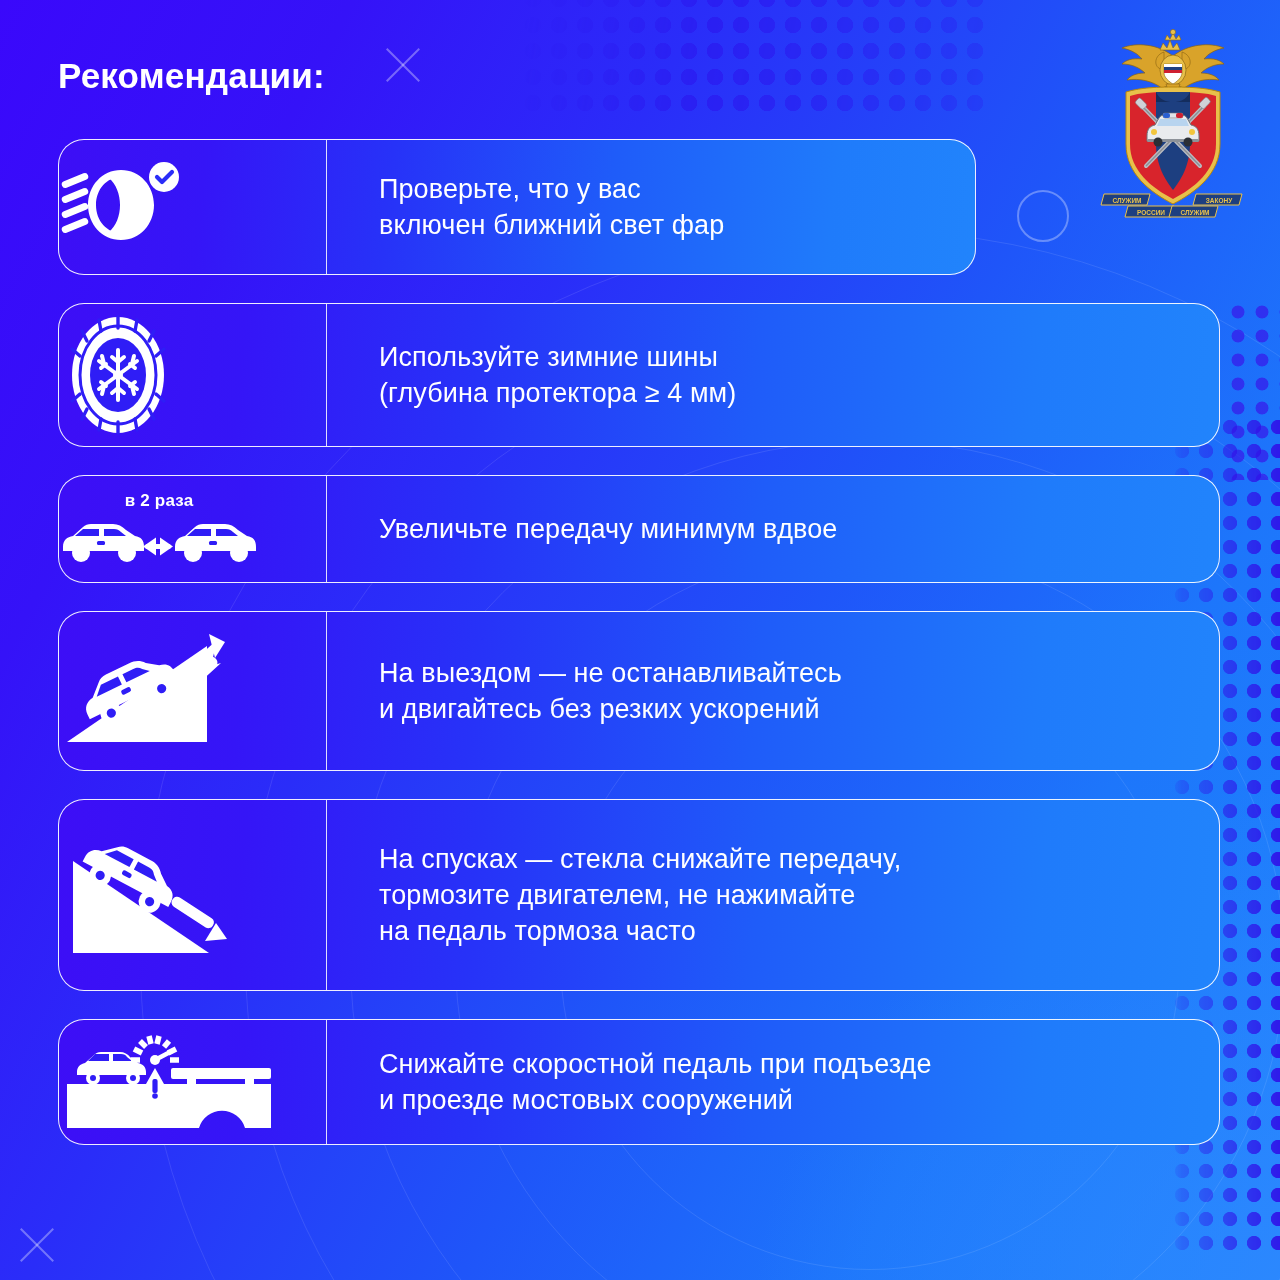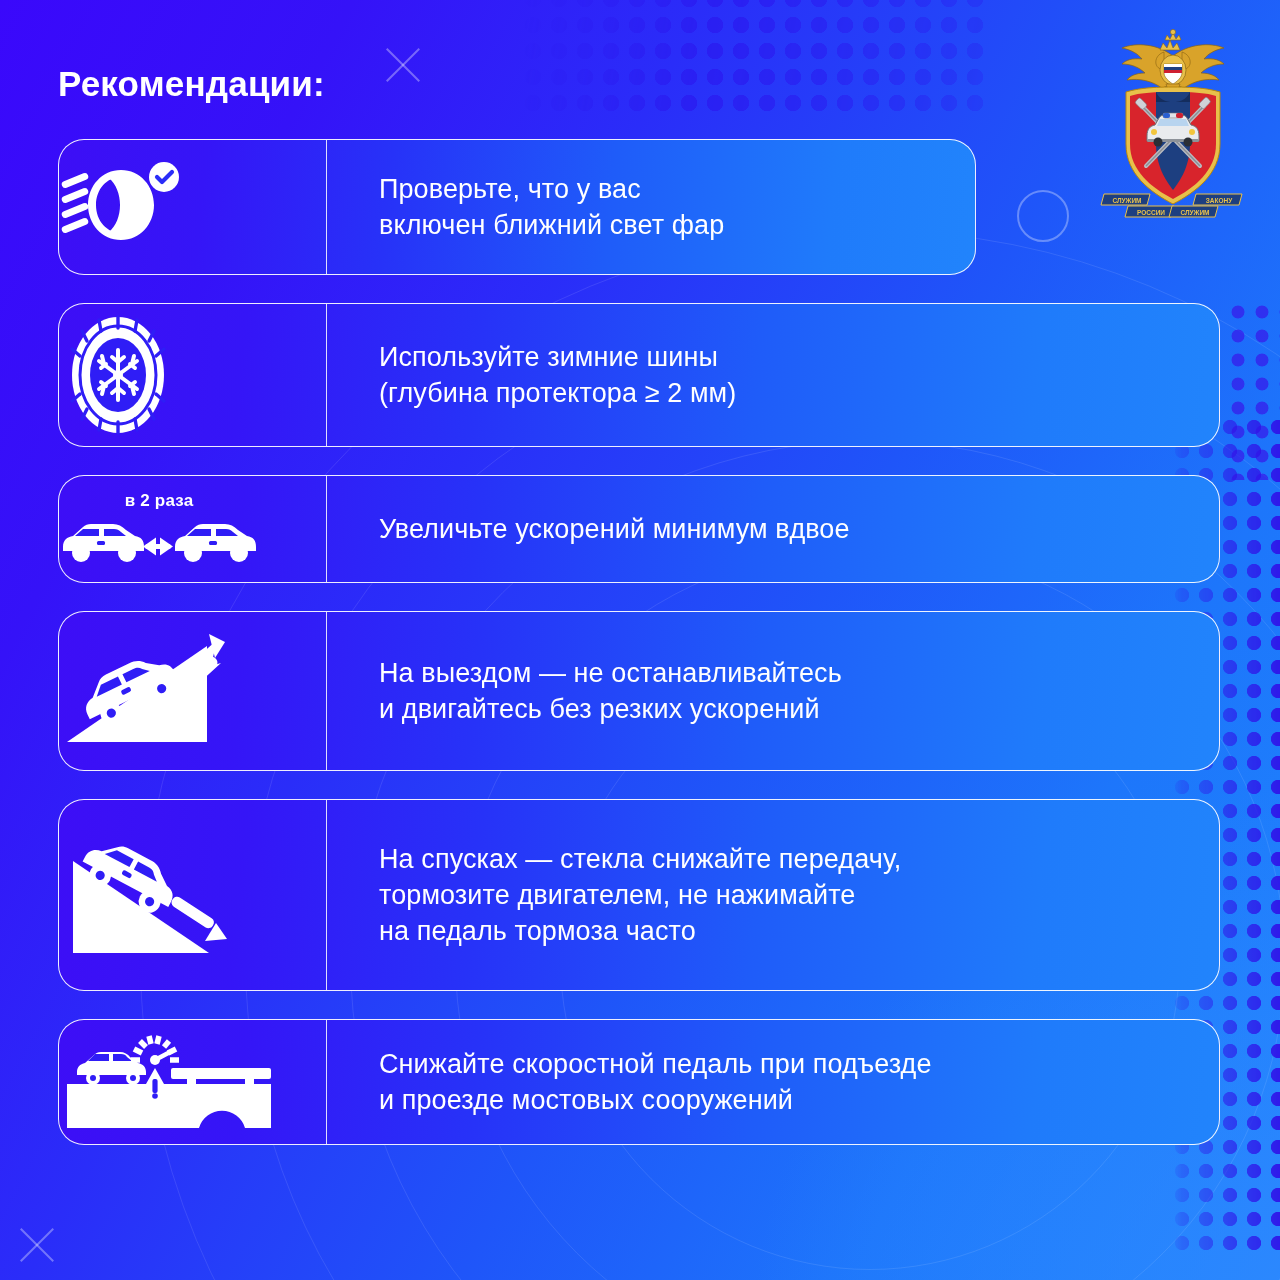--- a/index.html
+++ b/index.html
@@ -56,21 +56,21 @@
   }
   .deco-x::before{transform:translateX(-50%) rotate(45deg);}
   .deco-x::after{transform:translateX(-50%) rotate(-45deg);}
   .deco-circle{
     position:absolute;border:2px solid rgba(255,255,255,.32);border-radius:50%;
   }
 
   
   .page{position:absolute;inset:0;}
   .title{
-    position:absolute;left:58px;top:64px;
+    position:absolute;left:58px;top:56px;
     color:#fff;font-size:35px;font-weight:bold;letter-spacing:.2px;
   }
 
   .cards{position:absolute;left:58px;top:139px;width:1162px;}
   .card{
     position:relative;display:flex;align-items:stretch;
     border:1.7px solid rgba(255,255,255,.92);
     border-radius:26px;
     background:linear-gradient(96deg,#3d0ef6 0%,#3515f7 16%,#2732f8 36%,#1f5cf9 60%,#1f7bfb 84%,#2184fc 100%);
     margin-bottom:28px;
@@ -287,21 +287,21 @@
                 <line x1="43" y1="80" x2="45" y2="72"></line>
               <line x1="76" y1="68" x2="71" y2="72"></line>
                 <line x1="75" y1="80" x2="73" y2="72"></line>
             </g>
             <circle cx="59" cy="61" r="5" fill="#fff"></circle>
           </svg>
         </div>
       </div>
       <div class="text-cell">
         <div class="card-text">Используйте зимние шины
-(глубина протектора ≥ 2 мм)</div>
+(глубина протектора ≥ 4 мм)</div>
       </div>
     </div>
 
     <div class="card c3">
       <div class="icon-cell">
         <div class="icon-wrap">
           <div class="mini-label">в 2 раза</div>
           <svg width="200" height="54" viewBox="0 0 200 54">
             <g fill="#fff">
 
@@ -322,21 +322,21 @@
                 <circle cx="180" cy="40" r="9"></circle>
 
               <rect x="86" y="31" width="26" height="5" rx="2.5"></rect>
               <path d="M84 33.5 l13 -9 v18 z"></path>
               <path d="M114 33.5 l-13 -9 v18 z"></path>
             </g>
           </svg>
         </div>
       </div>
       <div class="text-cell">
-        <div class="card-text">Увеличьте ускорений минимум вдвое</div>
+        <div class="card-text">Увеличьте передачу минимум вдвое</div>
       </div>
     </div>
 
     <div class="card c4">
       <div class="icon-cell">
         <div class="icon-wrap">
           <svg width="184" height="118" viewBox="0 0 184 118">
             <g fill="#fff">
 
               <path d="M8 110 h140 v-96 z"></path>

